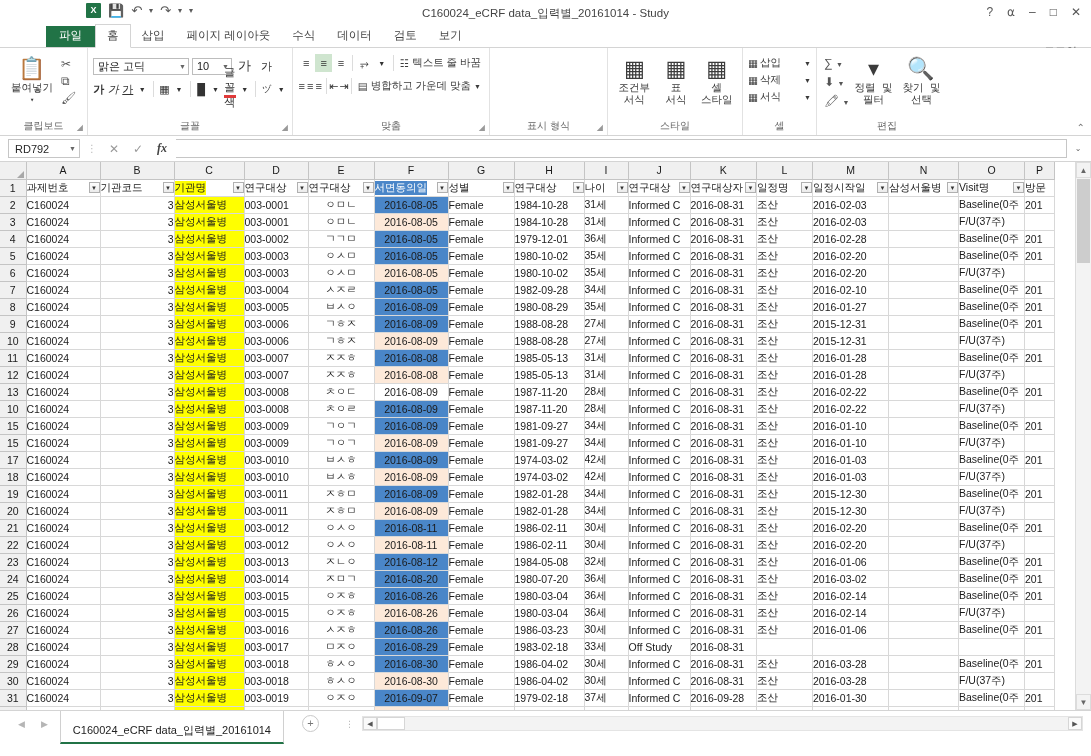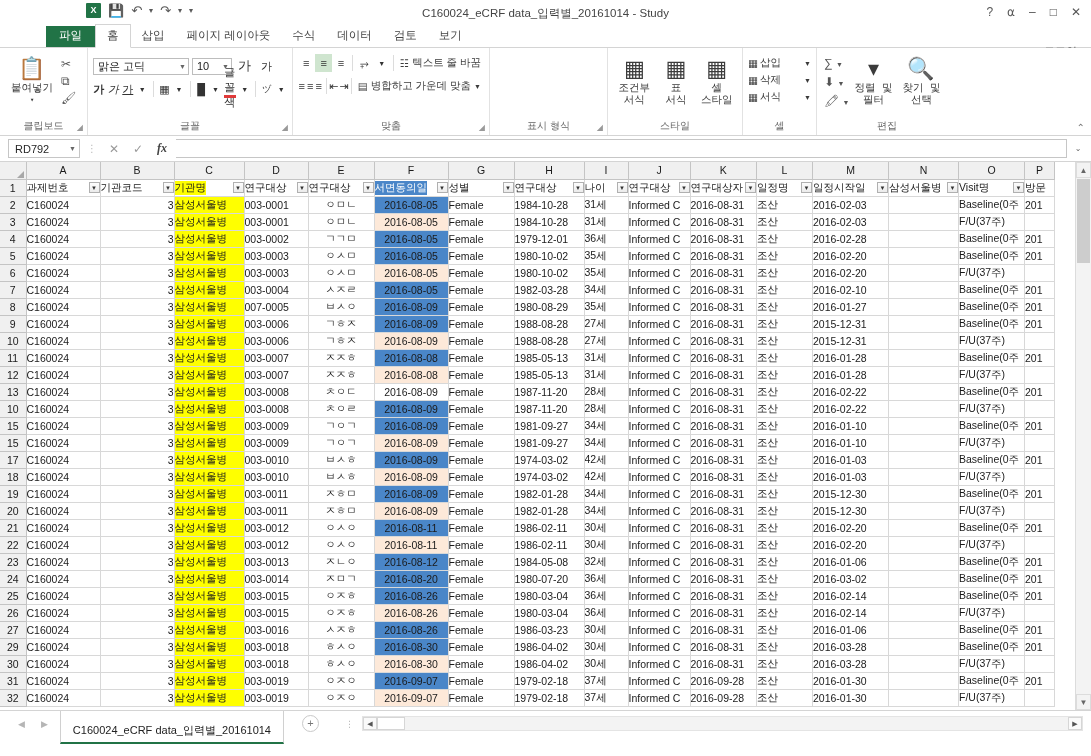--- a/index.html
+++ b/index.html
@@ -585,36 +585,36 @@
         </tr>
         <tr>
           <td class="rowhdr">7</td>
           <td class="cell ">C160024</td>
           <td class="cell r">3</td>
           <td class="cell  hl-yellow">삼성서울병</td>
           <td class="cell ">003-0004</td>
           <td class="cell c">ㅅㅈㄹ</td>
           <td class="cell c hl-blue">2016-08-05</td>
           <td class="cell ">Female</td>
-          <td class="cell ">1982-03-28</td>
+          <td class="cell ">1982-09-28</td>
           <td class="cell ">34세</td>
           <td class="cell ">Informed C</td>
           <td class="cell ">2016-08-31</td>
           <td class="cell ">조산</td>
           <td class="cell ">2016-02-10</td>
           <td class="cell "></td>
           <td class="cell ">Baseline(0주</td>
           <td class="cell ">201</td>
         </tr>
         <tr>
           <td class="rowhdr">8</td>
           <td class="cell ">C160024</td>
           <td class="cell r">3</td>
           <td class="cell  hl-yellow">삼성서울병</td>
-          <td class="cell ">007-0005</td>
+          <td class="cell ">003-0005</td>
           <td class="cell c">ㅂㅅㅇ</td>
           <td class="cell c hl-blue">2016-08-09</td>
           <td class="cell ">Female</td>
           <td class="cell ">1980-08-29</td>
           <td class="cell ">35세</td>
           <td class="cell ">Informed C</td>
           <td class="cell ">2016-08-31</td>
           <td class="cell ">조산</td>
           <td class="cell ">2016-01-27</td>
           <td class="cell "></td>
@@ -974,20 +974,39 @@
           <td class="cell ">Female</td>
           <td class="cell ">1986-03-23</td>
           <td class="cell ">30세</td>
           <td class="cell ">Informed C</td>
           <td class="cell ">2016-08-31</td>
           <td class="cell ">조산</td>
           <td class="cell ">2016-01-06</td>
           <td class="cell "></td>
           <td class="cell ">Baseline(0주</td>
           <td class="cell ">201</td>
+        </tr>
+        <tr>
+          <td class="rowhdr">28</td>
+          <td class="cell ">C160024</td>
+          <td class="cell r">3</td>
+          <td class="cell  hl-yellow">삼성서울병</td>
+          <td class="cell ">003-0017</td>
+          <td class="cell c">ㅁㅈㅇ</td>
+          <td class="cell c hl-blue">2016-08-29</td>
+          <td class="cell ">Female</td>
+          <td class="cell ">1983-02-18</td>
+          <td class="cell ">33세</td>
+          <td class="cell ">Off Study</td>
+          <td class="cell ">2016-08-31</td>
+          <td class="cell "></td>
+          <td class="cell "></td>
+          <td class="cell "></td>
+          <td class="cell "></td>
+          <td class="cell "></td>
         </tr>
         <tr>
           <td class="rowhdr">29</td>
           <td class="cell ">C160024</td>
           <td class="cell r">3</td>
           <td class="cell  hl-yellow">삼성서울병</td>
           <td class="cell ">003-0018</td>
           <td class="cell c">ㅎㅅㅇ</td>
           <td class="cell c hl-blue">2016-08-30</td>
           <td class="cell ">Female</td>

